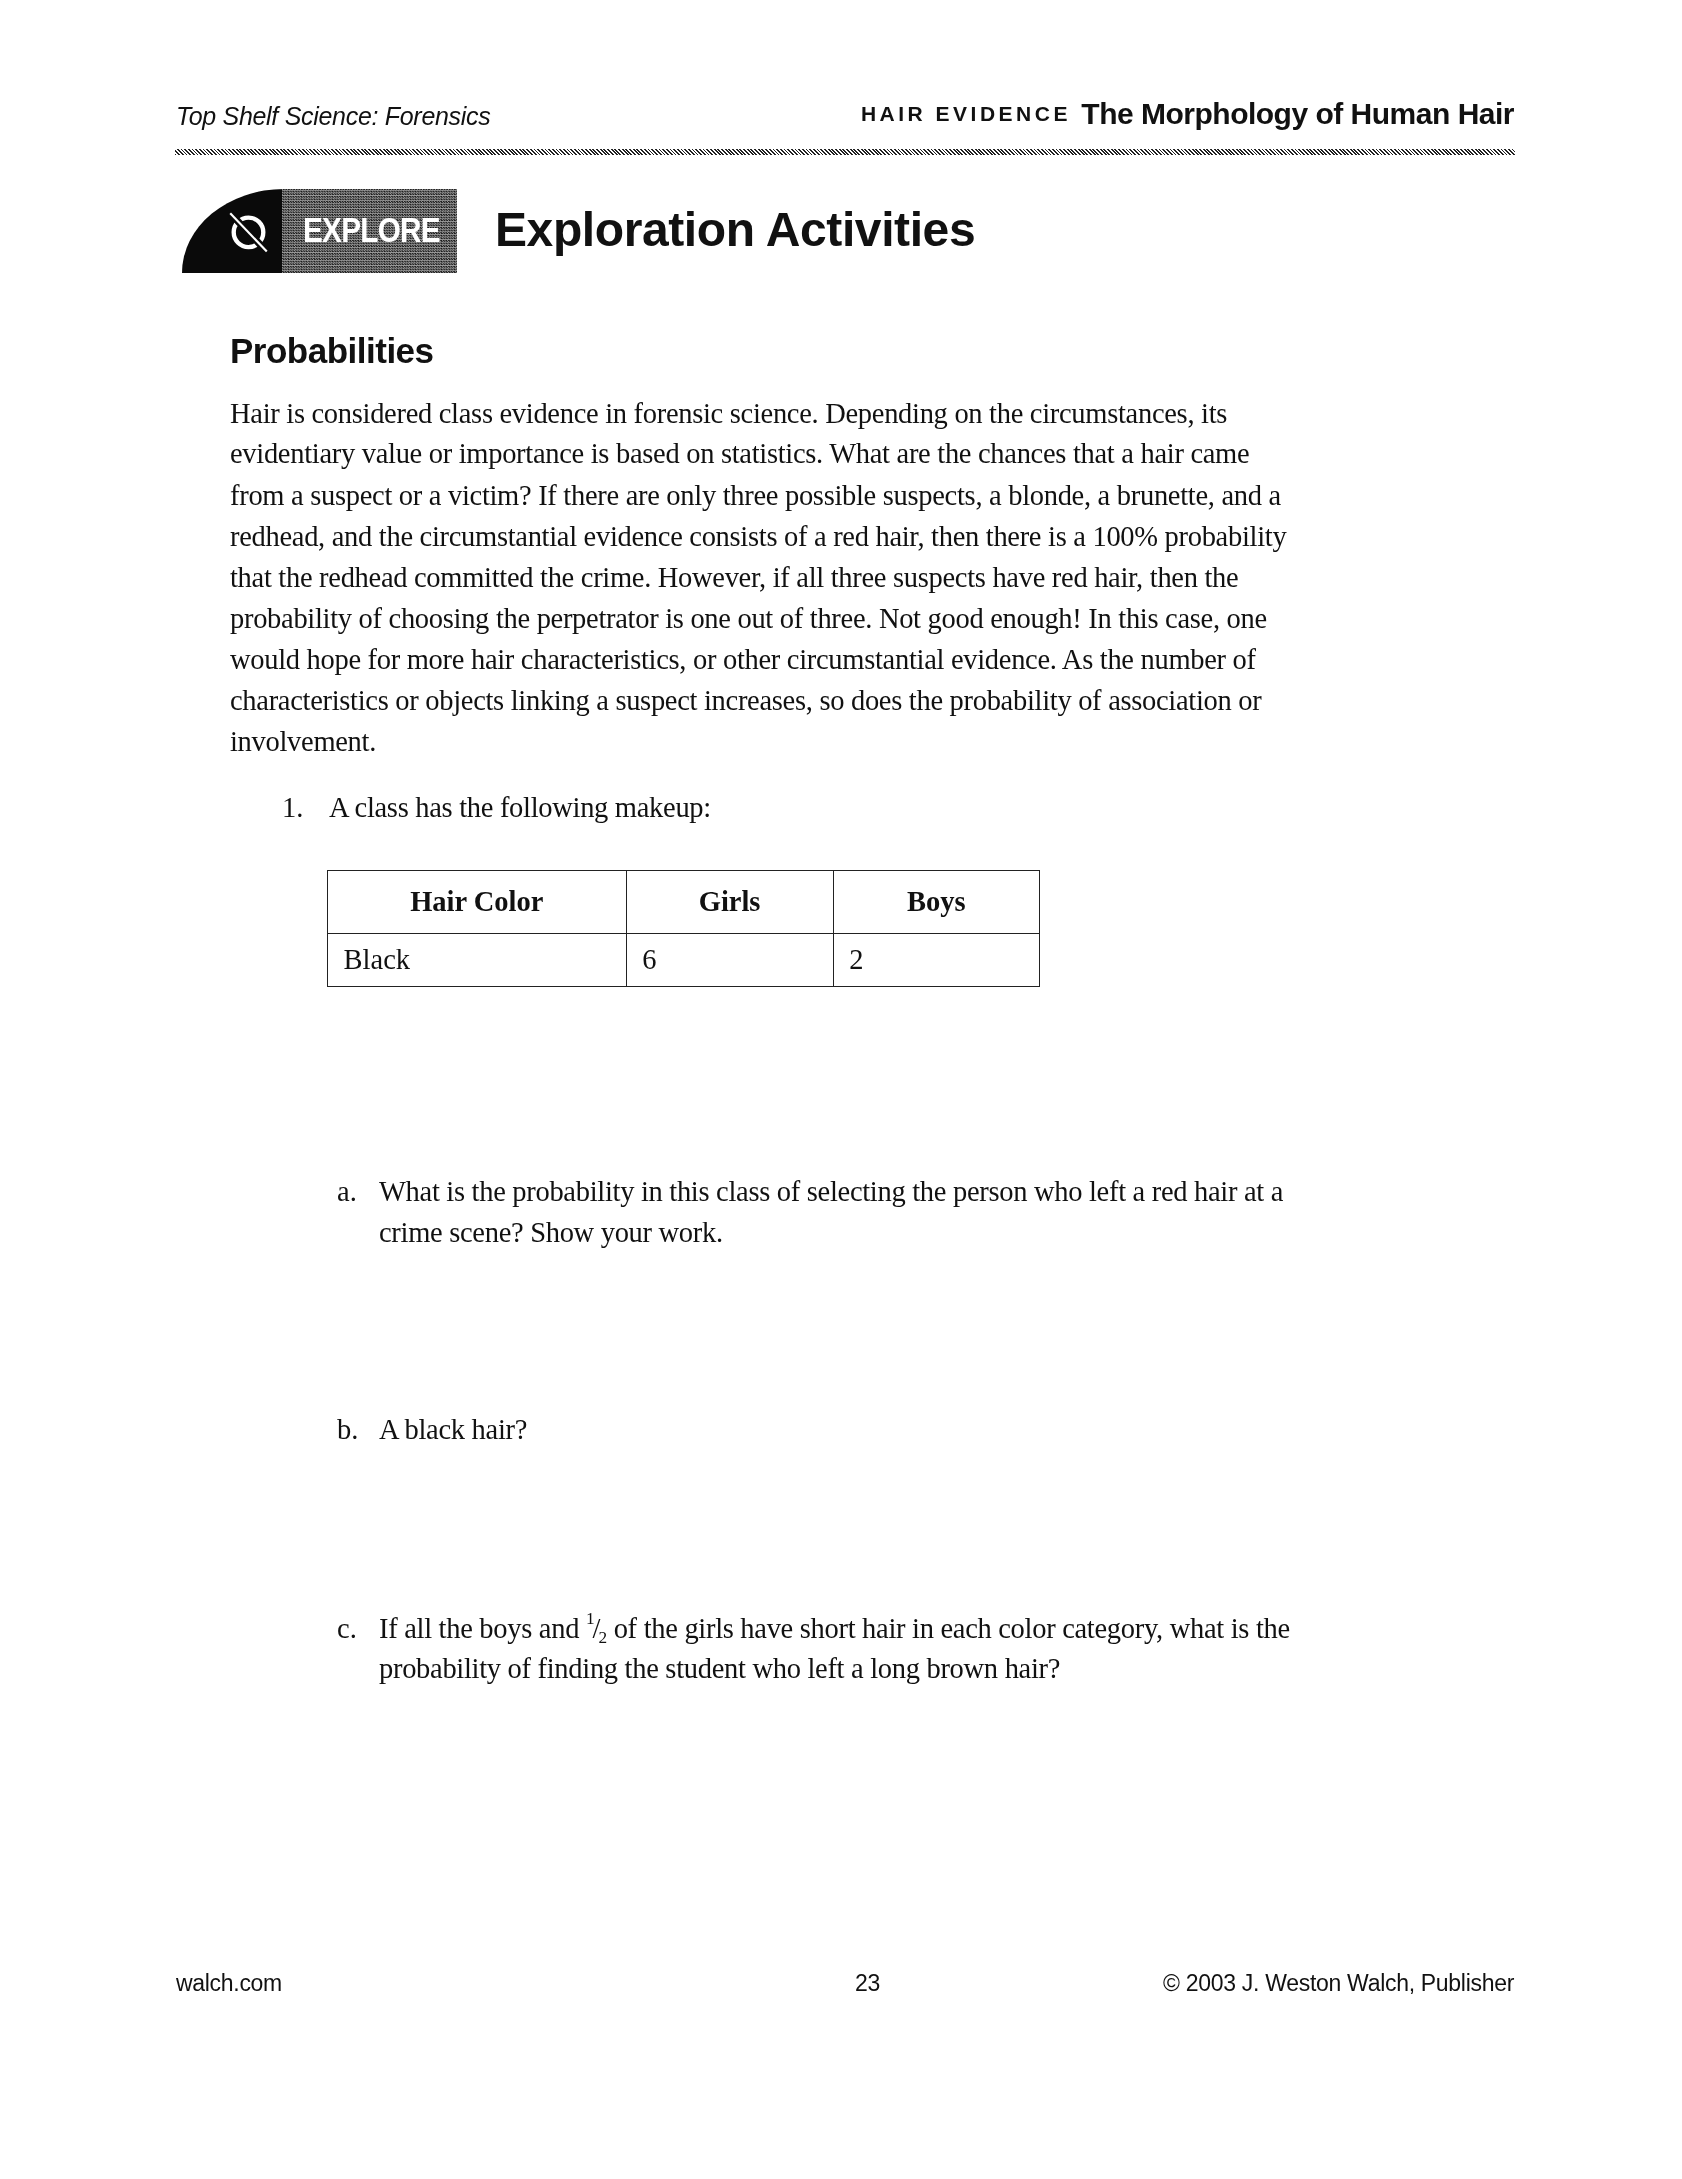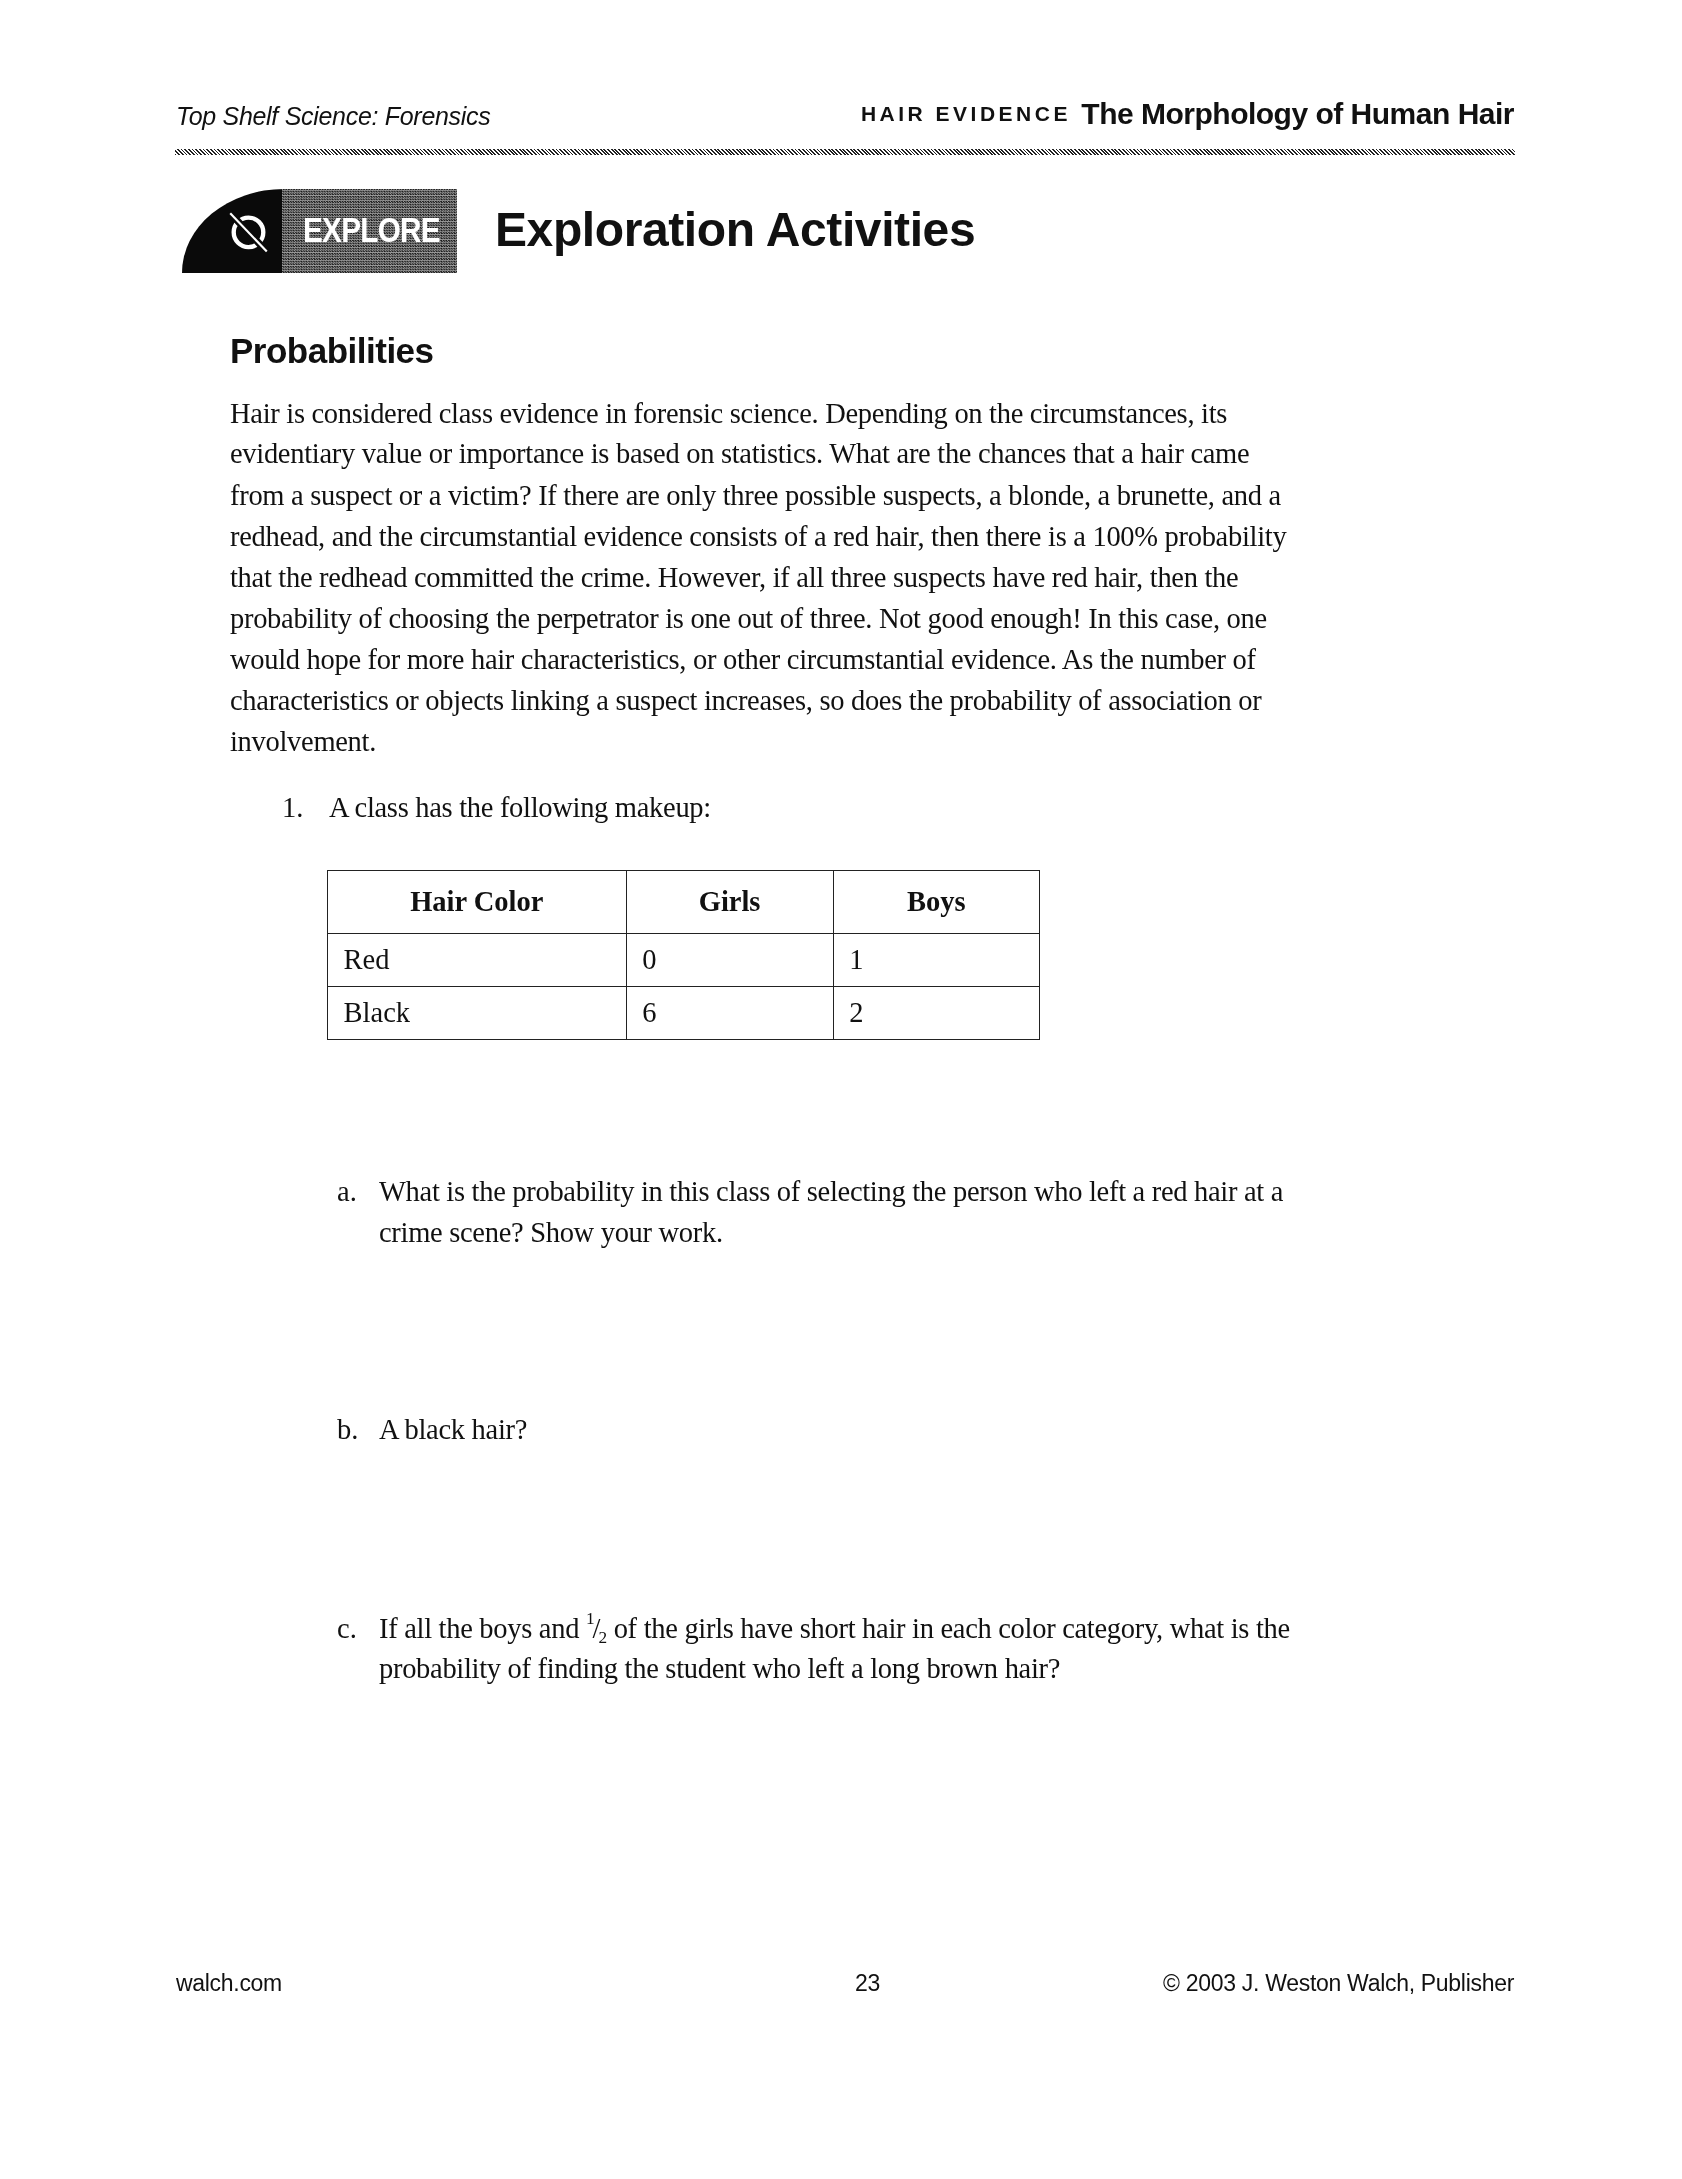--- a/index.html
+++ b/index.html
@@ -95,25 +95,20 @@
 <table id="hair-table" class="serif">
   <thead>
     <tr>
       <th class="c1">Hair Color</th>
       <th class="c2">Girls</th>
       <th class="c3">Boys</th>
     </tr>
   </thead>
   <tbody>
     <tr>
-      <td class="c1">Red</td>
-      <td class="c2">0</td>
-      <td class="c3">1</td>
-    </tr>
-    <tr>
       <td class="c1">Black</td>
       <td class="c2">6</td>
       <td class="c3">2</td>
     </tr>
   </tbody>
 </table>
 
 <div class="abs serif sub-letter" style="left:337px; top:1176px">a.</div>
 <div class="abs serif sub-line" style="left:379px; top:1176px">What is the probability in this class of selecting the person who left a red hair at a</div>
 <div class="abs serif sub-line" style="left:379px; top:1217px">crime scene? Show your work.</div>

